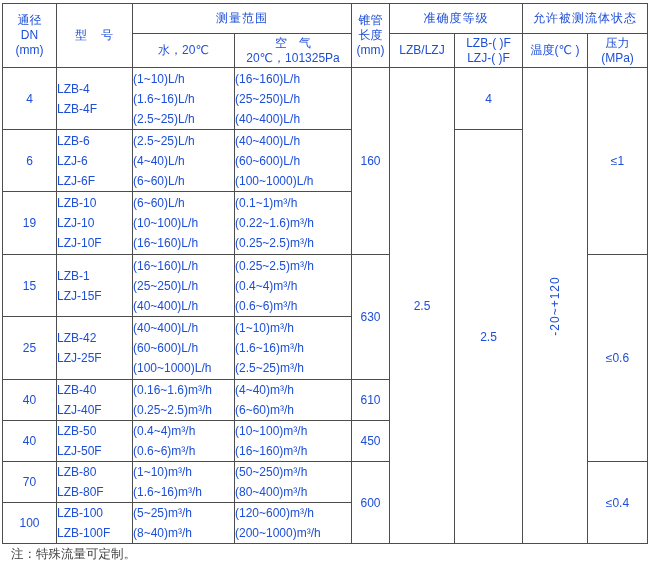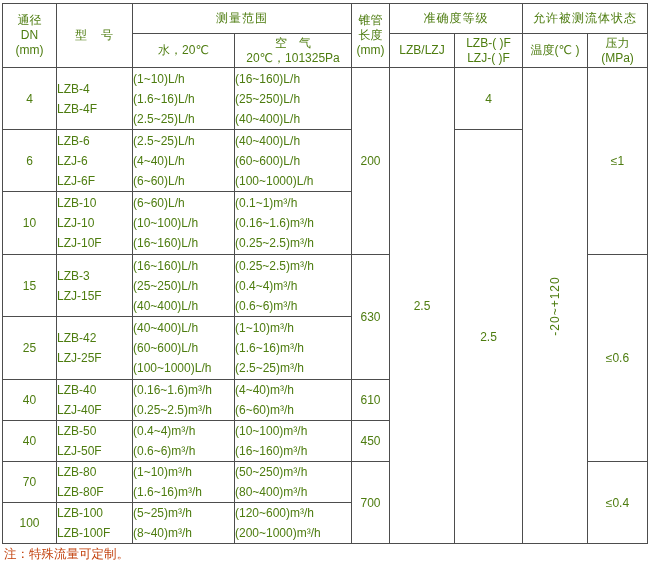--- a/index.html
+++ b/index.html
@@ -13,21 +13,21 @@
   table.spec{
     position:absolute;
     left:2px;top:3px;
     width:645px;
     border-collapse:collapse;
     table-layout:fixed;
   }
   table.spec td{
     border:1px solid #4d4d4d;
     font-size:12px;
-    color:#4d7c0f;
+    color:#1d4ed8;
     vertical-align:middle;
     padding:0;
     overflow:hidden;
   }
   .c{text-align:center;}
   .l{text-align:left;padding-left:8px;}
   .lines{white-space:pre-line;line-height:20px;}
   .hdr{text-align:center;line-height:15px;white-space:pre-line;}
   .hdr-wide{letter-spacing:1px;}
   tr.h1 td{height:29px;}
@@ -38,23 +38,23 @@
   tr.r2b{height:40px;}
   .vtext{
     display:inline-block;
     transform:rotate(-90deg);
     white-space:nowrap;
     font-size:12px;
     letter-spacing:1px;
   }
   .note{
     position:absolute;
-    left:4px;top:546px;
+    left:11px;top:546px;
     font-size:12.5px;
-    color:#c2410c;
+    color:#404040;
   }
 </style>
 </head>
 <body>
 
 <table class="spec">
   <colgroup>
     <col style="width:54px">
     <col style="width:76px">
     <col style="width:102px">
@@ -94,21 +94,21 @@
   <tr class="r3">
     <td class="c">4</td>
     <td class="l lines">LZB-4
 LZB-4F</td>
     <td class="l lines">(1~10)L/h
 (1.6~16)L/h
 (2.5~25)L/h</td>
     <td class="l lines">(16~160)L/h
 (25~250)L/h
 (40~400)L/h</td>
-    <td class="c" rowspan="3">200</td>
+    <td class="c" rowspan="3">160</td>
     <td class="c" rowspan="9">2.5</td>
     <td class="c">4</td>
     <td class="c" rowspan="9"><span class="vtext">-20~+120</span></td>
     <td class="c" rowspan="3">≤1</td>
   </tr>
 
   <tr class="r3">
     <td class="c">6</td>
     <td class="l lines">LZB-6
 LZJ-6
@@ -116,35 +116,35 @@
     <td class="l lines">(2.5~25)L/h
 (4~40)L/h
 (6~60)L/h</td>
     <td class="l lines">(40~400)L/h
 (60~600)L/h
 (100~1000)L/h</td>
     <td class="c" rowspan="8">2.5</td>
   </tr>
 
   <tr class="r3b">
-    <td class="c">10</td>
+    <td class="c">19</td>
     <td class="l lines">LZB-10
 LZJ-10
 LZJ-10F</td>
     <td class="l lines">(6~60)L/h
 (10~100)L/h
 (16~160)L/h</td>
     <td class="l lines">(0.1~1)m³/h
-(0.16~1.6)m³/h
+(0.22~1.6)m³/h
 (0.25~2.5)m³/h</td>
   </tr>
 
   <tr class="r3">
     <td class="c">15</td>
-    <td class="l lines">LZB-3
+    <td class="l lines">LZB-1
 LZJ-15F</td>
     <td class="l lines">(16~160)L/h
 (25~250)L/h
 (40~400)L/h</td>
     <td class="l lines">(0.25~2.5)m³/h
 (0.4~4)m³/h
 (0.6~6)m³/h</td>
     <td class="c" rowspan="2">630</td>
     <td class="c" rowspan="4">≤0.6</td>
   </tr>
@@ -184,21 +184,21 @@
   </tr>
 
   <tr class="r2">
     <td class="c">70</td>
     <td class="l lines">LZB-80
 LZB-80F</td>
     <td class="l lines">(1~10)m³/h
 (1.6~16)m³/h</td>
     <td class="l lines">(50~250)m³/h
 (80~400)m³/h</td>
-    <td class="c" rowspan="2">700</td>
+    <td class="c" rowspan="2">600</td>
     <td class="c" rowspan="2">≤0.4</td>
   </tr>
 
   <tr class="r2b">
     <td class="c">100</td>
     <td class="l lines">LZB-100
 LZB-100F</td>
     <td class="l lines">(5~25)m³/h
 (8~40)m³/h</td>
     <td class="l lines">(120~600)m³/h

